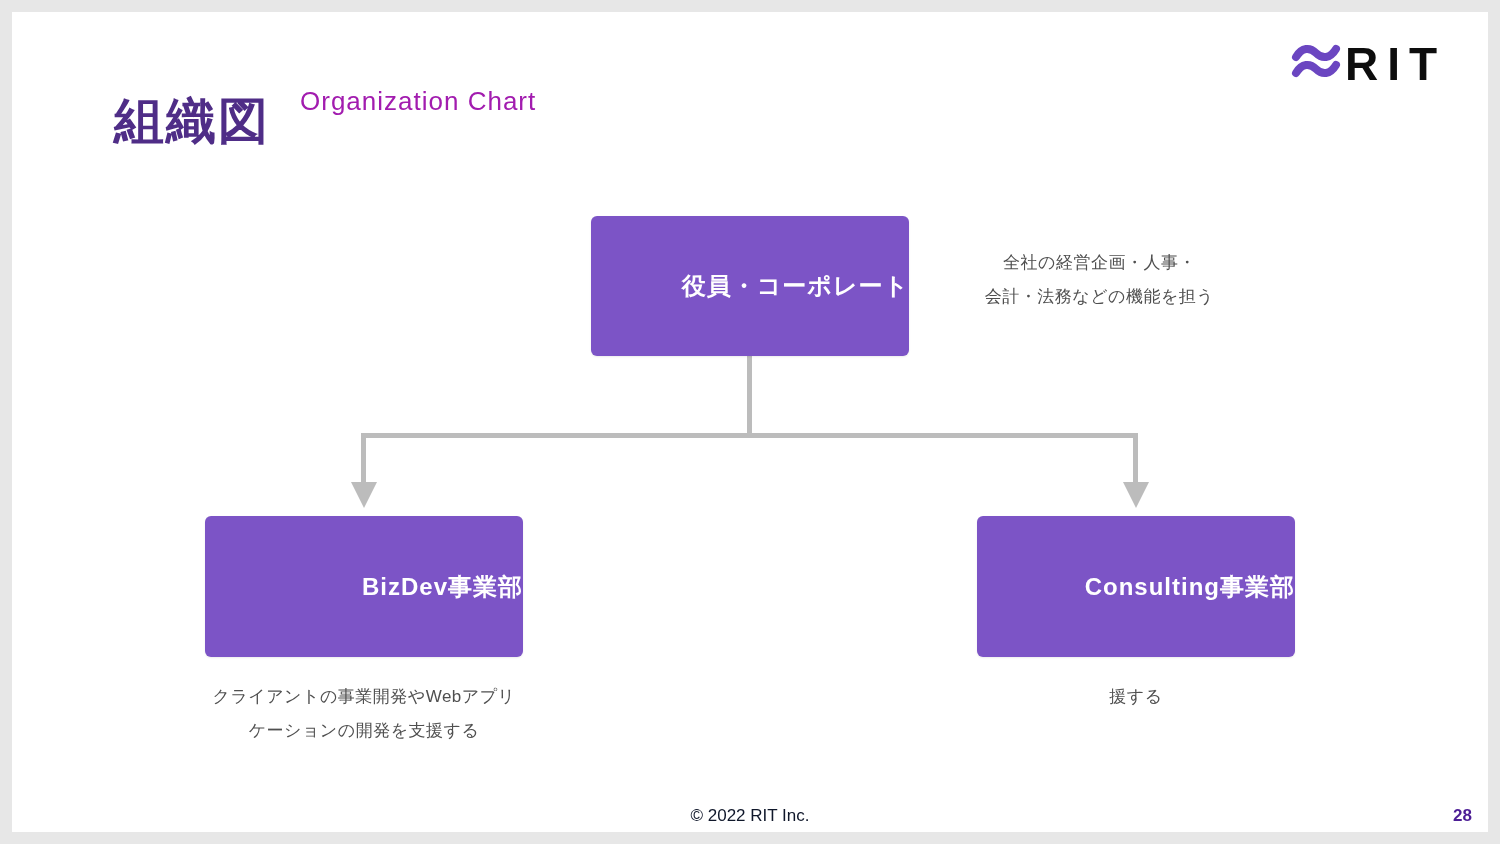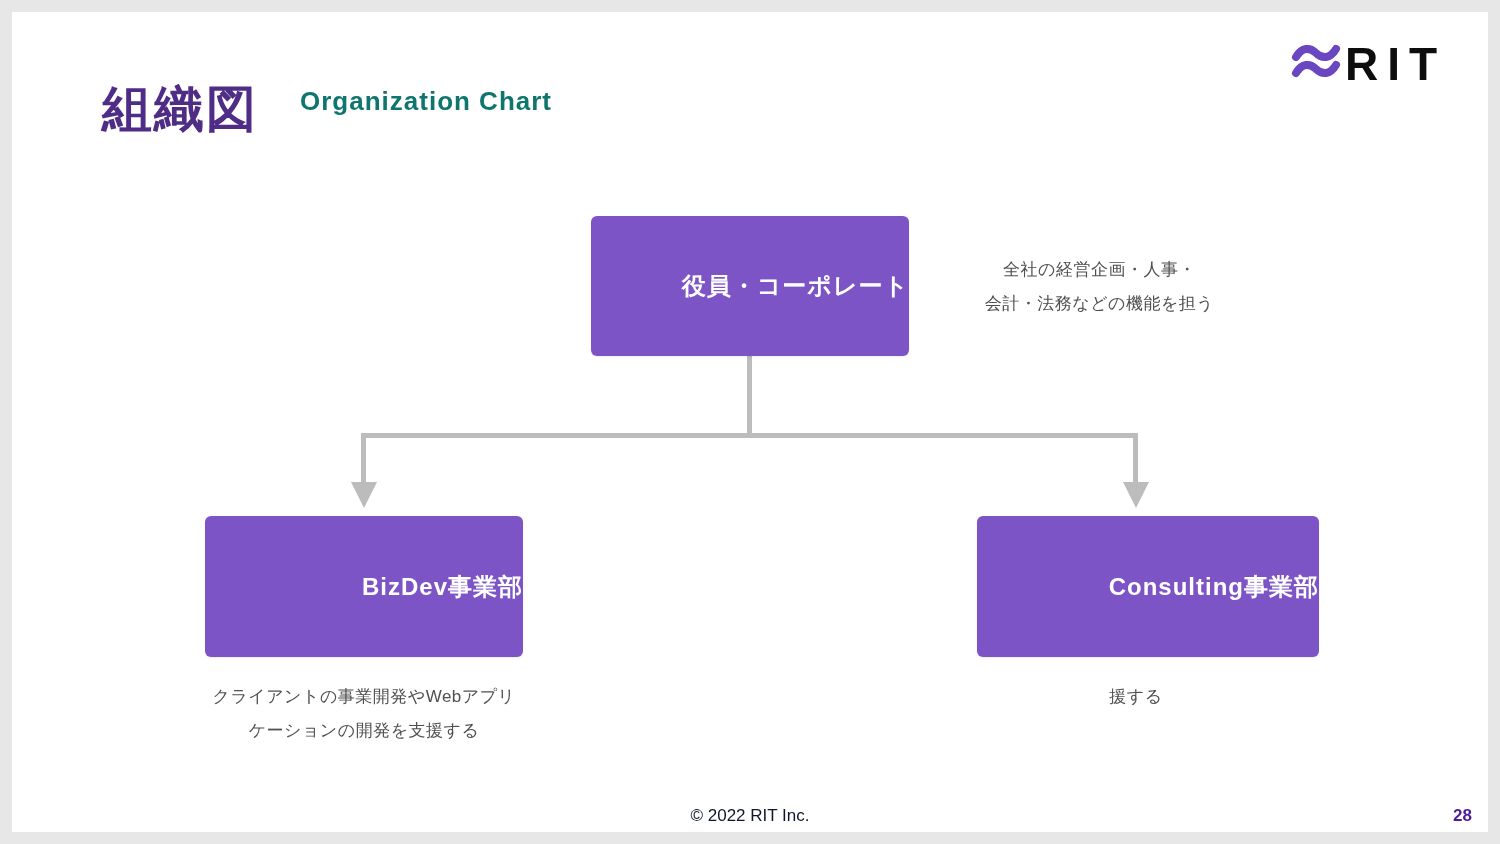--- a/index.html
+++ b/index.html
@@ -14,26 +14,26 @@
     background:#ffffff;
   }
   .abs{position:absolute;}
 
   
   .title-jp{
     left:98px;top:72px;
     font-size:50px;font-weight:bold;
     color:var(--title-color,#4F2D87);
     letter-spacing:2px;
-    margin:4px;
+    margin:16px;
   }
   .title-en{
     left:300px;top:86px;
-    font-size:26px;font-weight:700;
-    color:#0f766e;letter-spacing:1px;
+    font-size:26px;font-weight:400;
+    color:#a21caf;letter-spacing:1px;
   }
   .logo{
     left:1290px;top:38px;width:175px;height:52px;
     display:flex;align-items:center;gap:3px;
   }
   .logo-text{
     font-size:46px;font-weight:800;color:#0d0d0d;
     letter-spacing:9px;line-height:1;
   }
 
@@ -41,28 +41,27 @@
   .node{
     background:var(--accent,#7C54C6);
     border-radius:6px;
     display:flex;align-items:center;justify-content:flex-end;
     color:#ffffff;font-weight:bold;font-size:24px;
     letter-spacing:1px;
     box-shadow:0 1px 2px rgba(0,0,0,0.08);
   }
   .node-root{left:591px;top:216px;width:318px;height:140px;}
   .node-left{left:205px;top:516px;width:318px;height:141px;}
-  .node-right{left:977px;top:516px;width:342px;height:141px;}
+  .node-right{left:977px;top:516px;width:318px;height:141px;}
 
   .note{
     left:947px;top:246px;width:305px;
     text-align:center;
     font-size:17px;line-height:34px;color:#4F4F4F;
     letter-spacing:0.5px;
-    margin-top:7px;
   }
   .desc{
     width:392px;text-align:center;
     font-size:17px;line-height:34px;color:#4F4F4F;
     letter-spacing:0.5px;
   }
   .desc-left{left:168px;top:680px;}
   .desc-right{left:940px;top:680px;}
 
   

